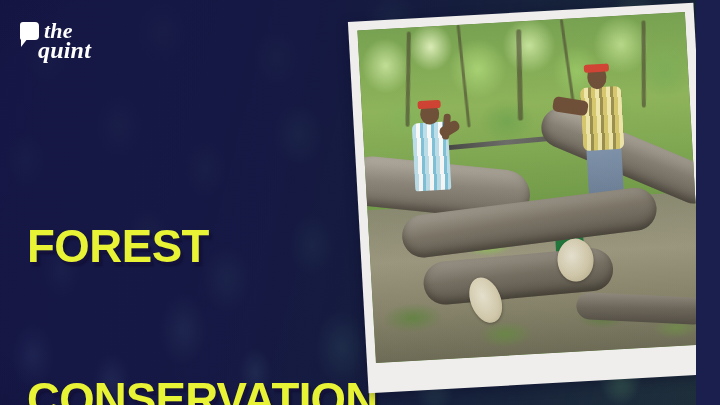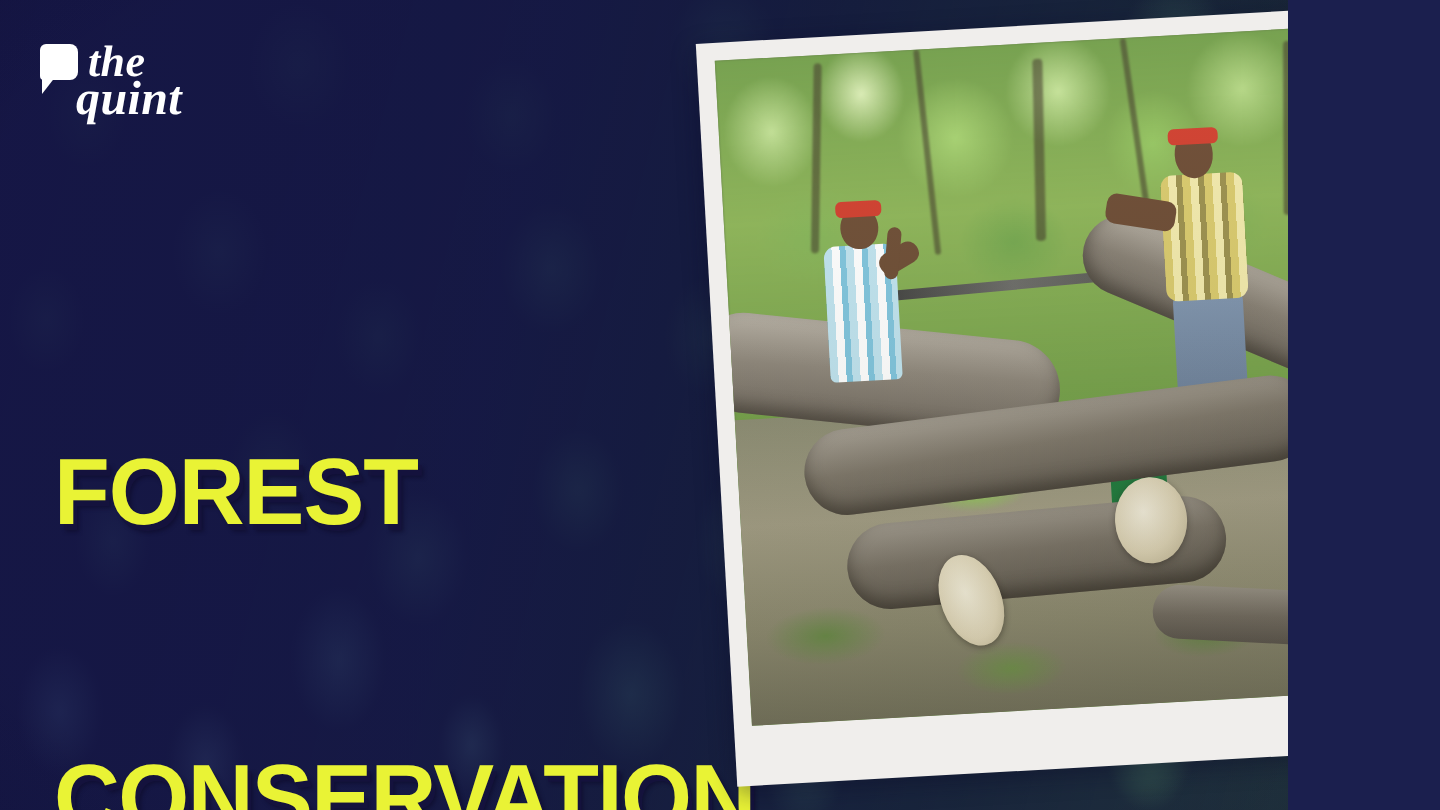--- a/index.html
+++ b/index.html
@@ -1,21 +1,21 @@
 <!DOCTYPE html>
 <html><head>
 <meta charset="utf-8">
 <style>
   html,body{margin:0;padding:0;}
   body{
     width:720px;height:405px;overflow:hidden;
     font-family:"Liberation Sans", sans-serif;
     background:#1b1f4e;
   }
-  .stage{position:relative;width:644px;height:405px;overflow:hidden;}
+  .stage{position:relative;width:696px;height:405px;overflow:hidden;}
 
   
   .bg{position:absolute;inset:0;overflow:hidden;background:#242a5c;}
   .bg-forest{
     position:absolute;inset:-10px;
     background-color:#2b3f4a;
     background-image:
       radial-gradient(ellipse 34px 52px at 6% 86%,  rgba(118,176,126,.95), rgba(118,176,126,0) 62%),
       radial-gradient(ellipse 30px 46px at 17% 92%, rgba(128,184,132,.90), rgba(128,184,132,0) 62%),
       radial-gradient(ellipse 38px 58px at 27% 80%, rgba(110,170,120,.92), rgba(110,170,120,0) 62%),

